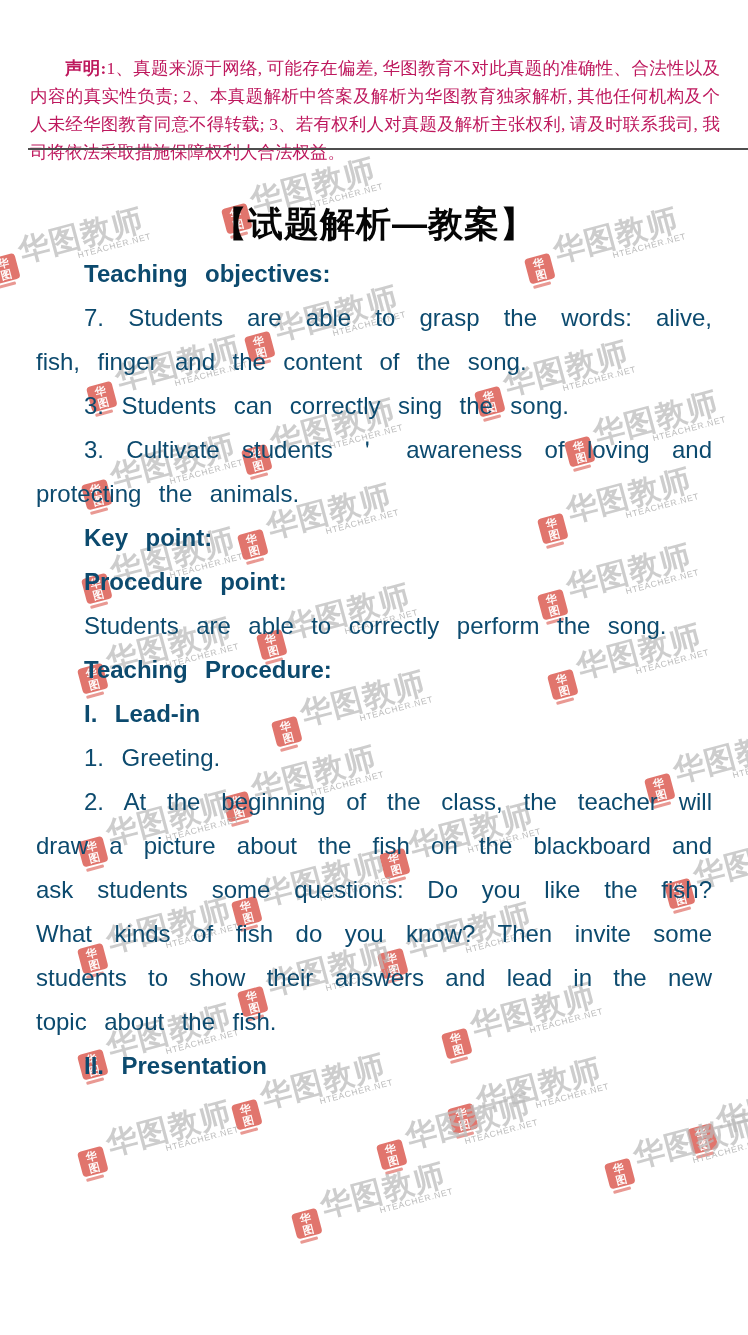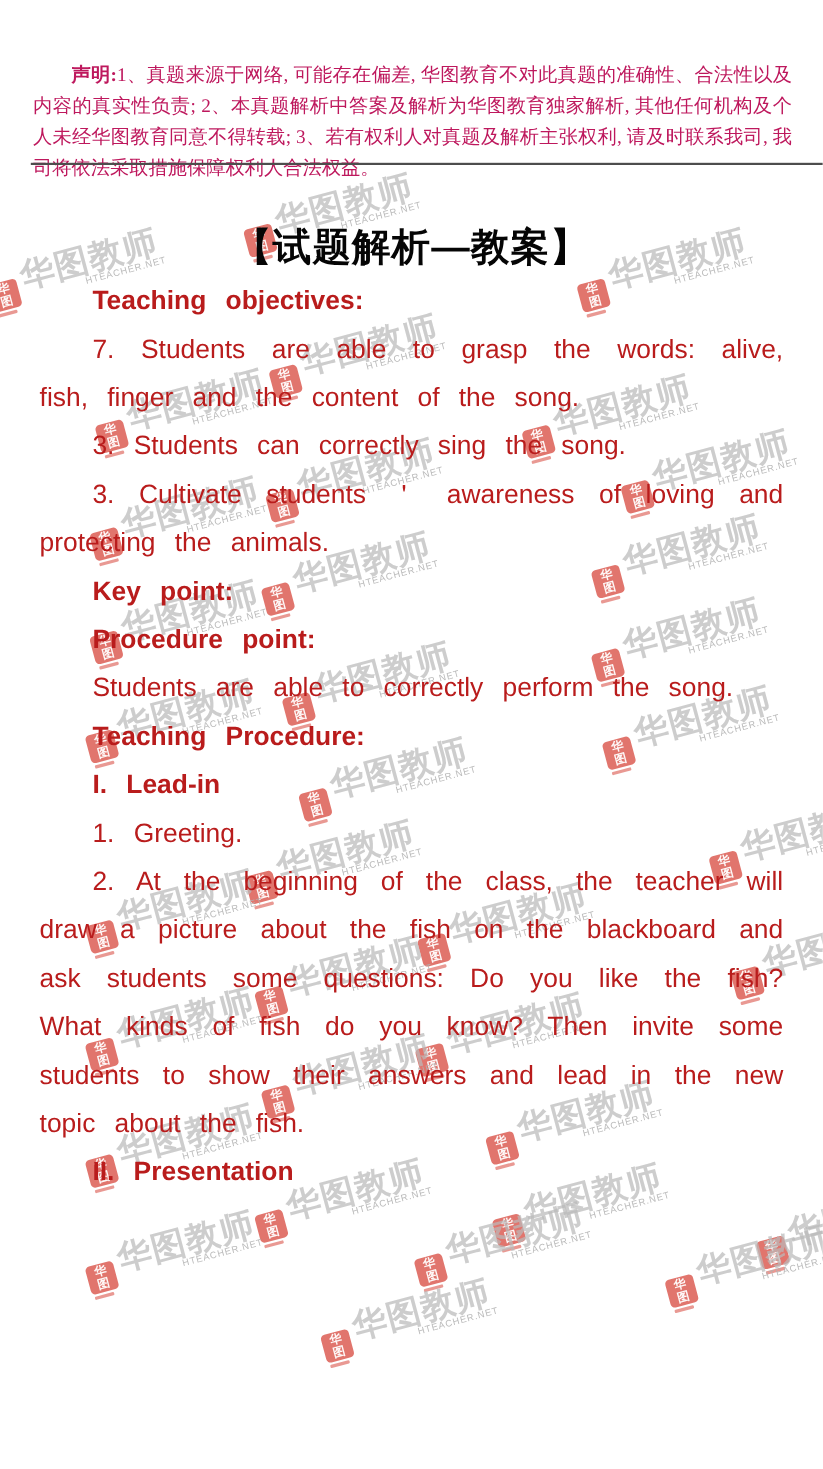--- a/index.html
+++ b/index.html
@@ -64,21 +64,21 @@
 
   .doc-title {
     position: absolute; top: 201px; left: 0; width: 100%;
     text-align: center;
     font-size: 35px; font-weight: bold; color: #050505;
     letter-spacing: 1px;
   }
 
   .content {
     position: absolute; top: 252px; left: 36px; width: 676px;
-    font-size: 24px; line-height: 44px; color: #b91c1c;
+    font-size: 24px; line-height: 44px; color: #0c4a6e;
   }
   .para {
     margin: 0; text-indent: 48px;
     text-align: justify;
     word-spacing: 0.45em;
   }
   .para.heading { font-weight: bold; }
   .para.tight { word-spacing: 0.12em; }
   .para i { font-style: italic; }
 </style>

